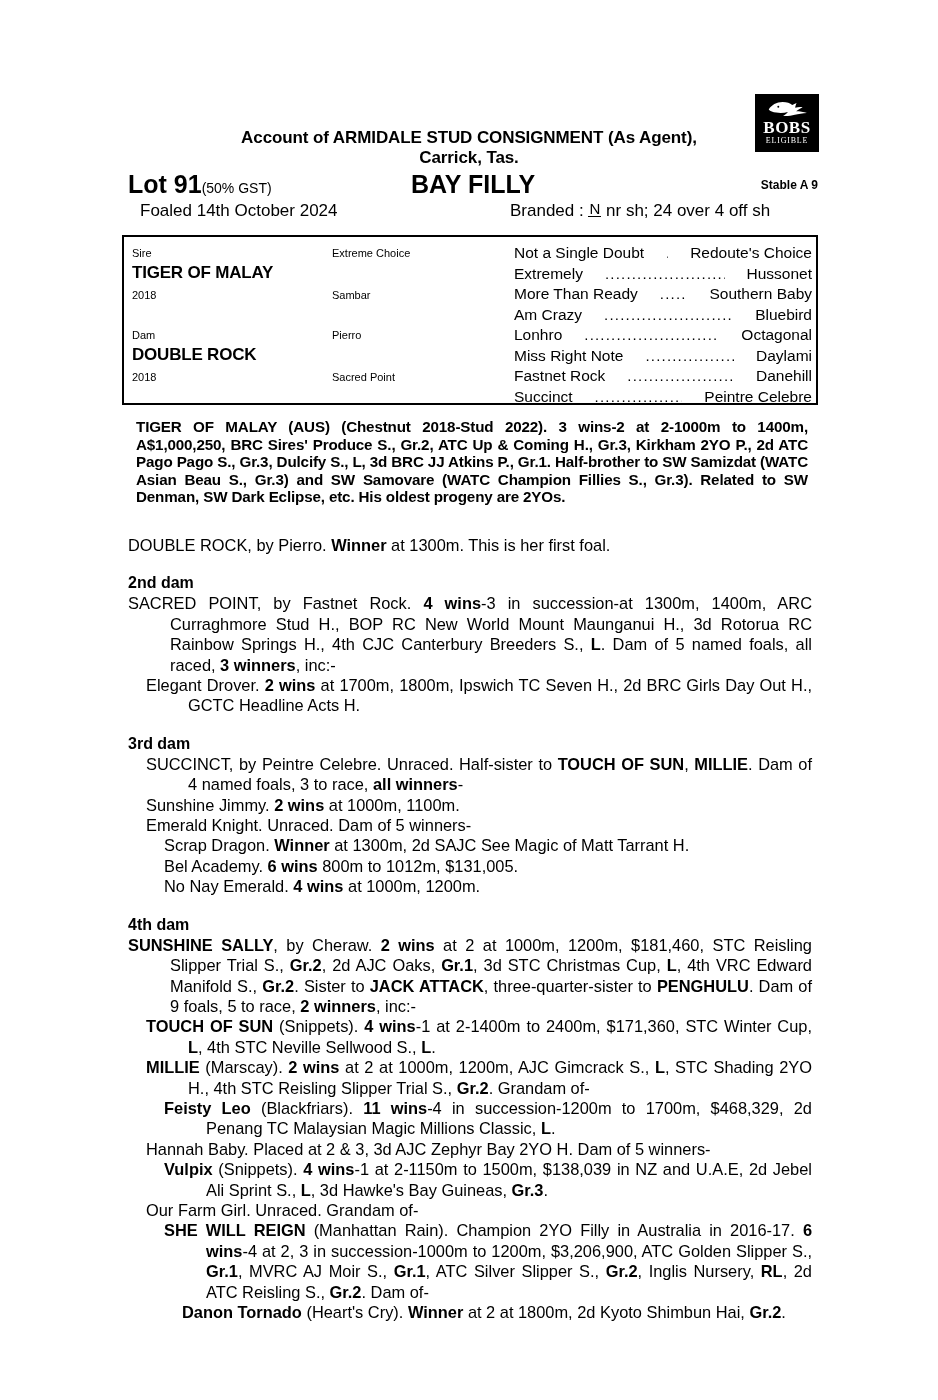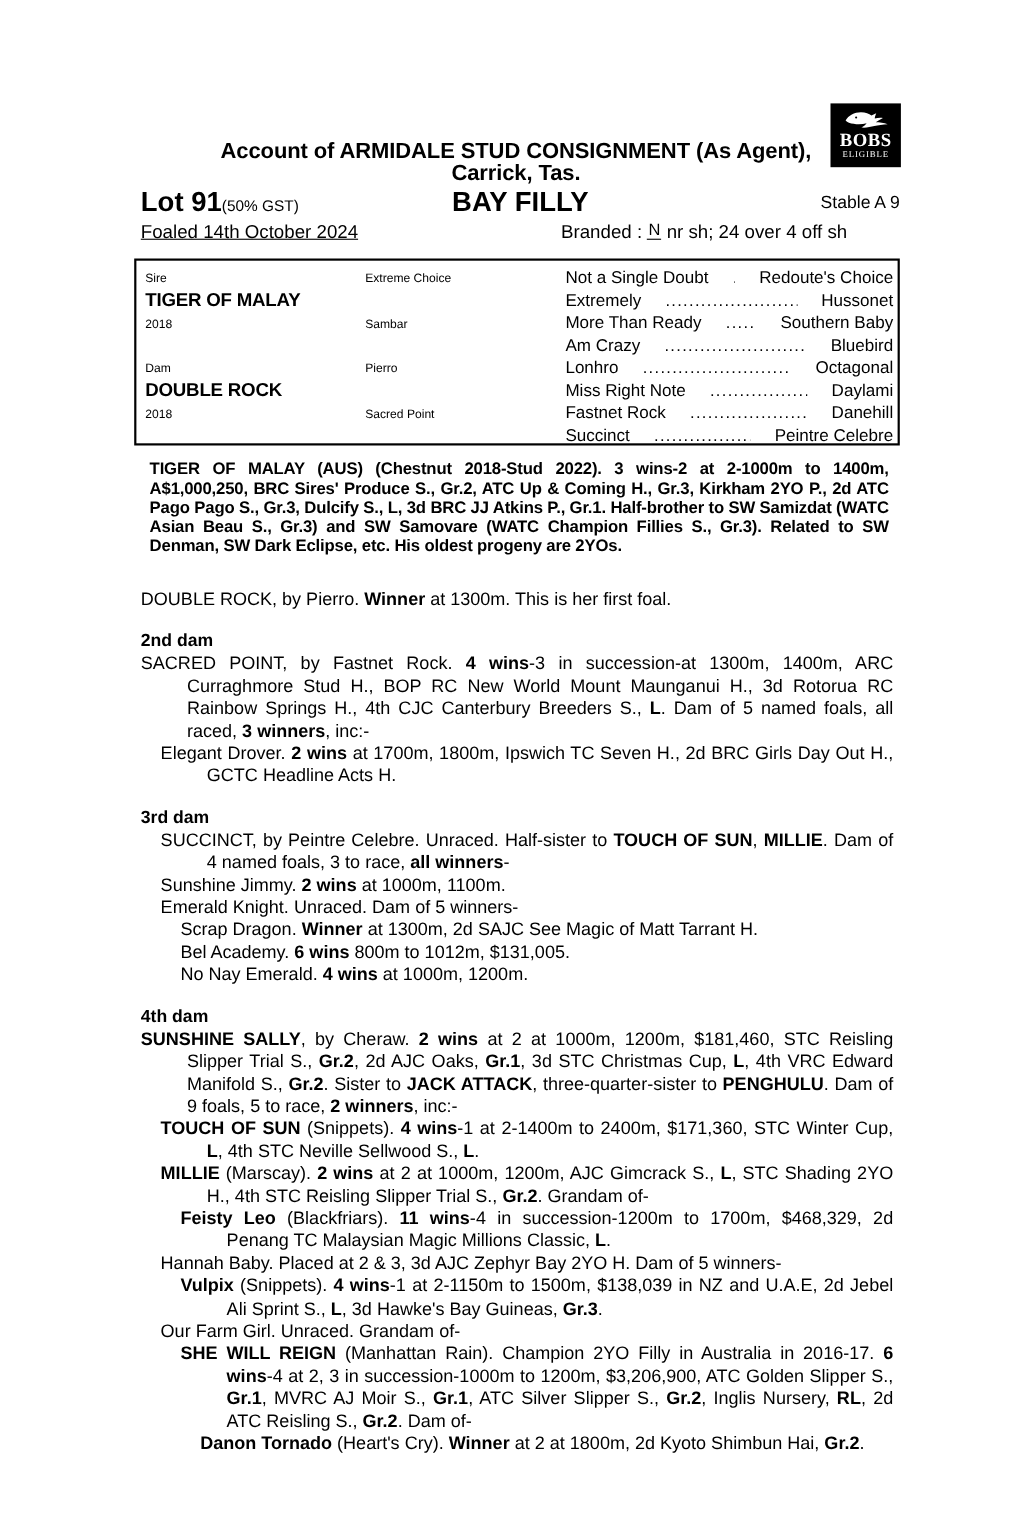--- a/index.html
+++ b/index.html
@@ -57,21 +57,21 @@
     letter-spacing: 0.8px;
   }
 
   
   .account {
     position: absolute;
     left: 0;
     top: 98px;
     width: 938px;
     text-align: center;
-    font-size: 20px;
+    font-size: 17px;
     font-weight: bold;
     line-height: 20px;
     letter-spacing: -0.1px;
   }
   .account .l2 { display: block; }
 
   
   .lot-row {
     position: absolute;
     left: 128px;
@@ -87,35 +87,35 @@
   .lot-gst {
     font-size: 14px; font-weight: normal;
   }
   .lot-mid {
     position: absolute; left: 0; top: 0; width: 690px;
     text-align: center;
     font-size: 25px; font-weight: bold; line-height: 28px;
   }
   .lot-right {
     position: absolute; right: 0; top: 2px;
-    font-size: 16px; font-weight: normal; line-height: 26px;
+    font-size: 12px; font-weight: bold; line-height: 26px;
     white-space: nowrap;
   }
 
   
   .foaled-row {
     position: absolute;
     left: 128px;
     top: 170px;
     width: 690px;
     height: 24px;
     font-size: 17px;
     line-height: 22px;
   }
-  .foaled-left { position: absolute; left: 0; top: 0; white-space: nowrap; text-decoration: underline; }
+  .foaled-left { position: absolute; left: 12px; top: 0; white-space: nowrap; }
   .branded-right { position: absolute; left: 382px; top: 0; white-space: nowrap; }
   .brand-glyph {
     display: inline-block;
     border-bottom: 1.6px solid #000;
     font-size: 15px;
     line-height: 14px;
     padding: 0 1px 0 1px;
     position: relative;
     top: -2px;
   }

